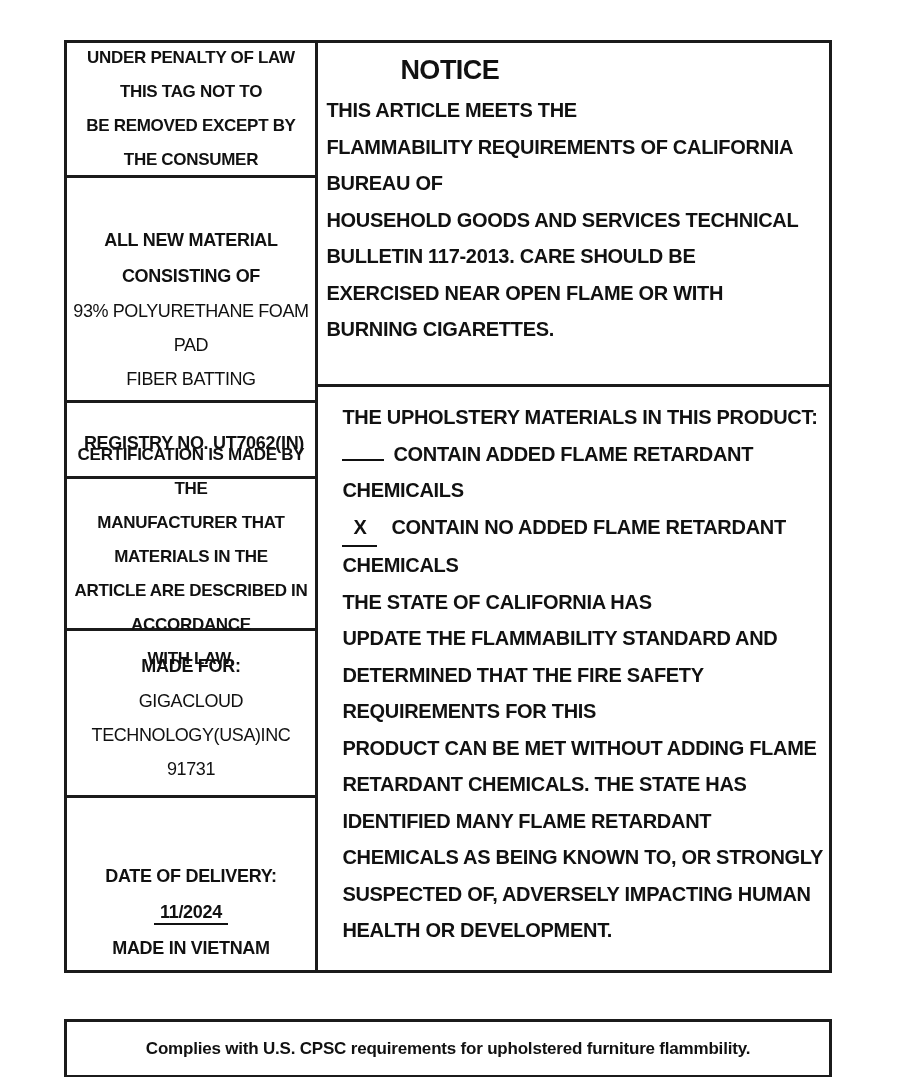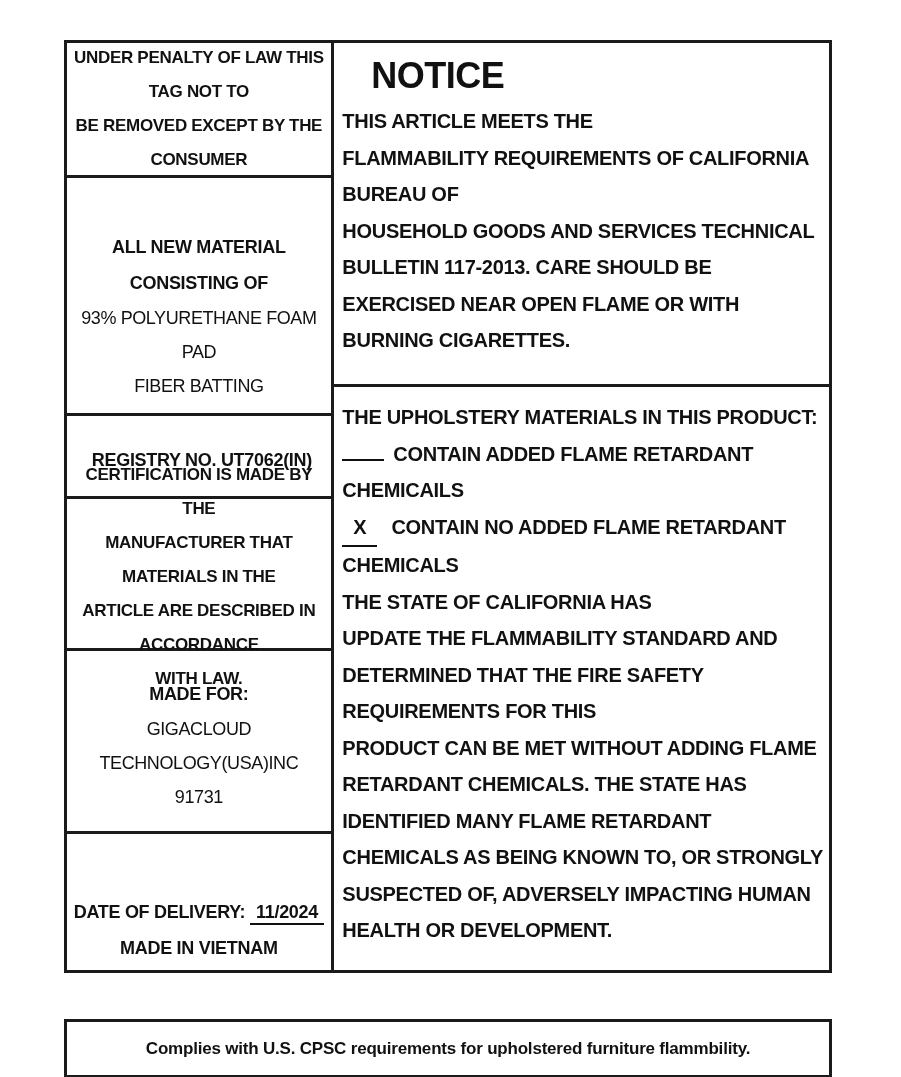--- a/index.html
+++ b/index.html
@@ -42,25 +42,25 @@
   .r18 { font-weight: 400; font-size: 18px; line-height: 34px; letter-spacing: -0.4px; }
 
   .underline-date {
     border-bottom: 2px solid #111111;
     padding: 0 6px 1px 6px;
   }
 
   
   .sec-notice { height: 344px; padding: 12px 8px 0 8px; }
   .notice-title {
-    font-size: 36px; font-weight: bold; letter-spacing: -0.5px;
-    margin-left: 29px; margin-bottom: 6px;
+    font-size: 27px; font-weight: bold; letter-spacing: -0.5px;
+    margin-left: 74px; margin-bottom: 6px;
   }
   .rline { font-weight: bold; font-size: 20px; line-height: 36.5px; letter-spacing: -0.3px; white-space: nowrap; }
-  .sec-upholstery { flex: 1; padding: 12px 6px 0 8px; }
+  .sec-upholstery { flex: 1; padding: 12px 6px 0 24px; }
 
   .blank-underline {
     display: inline-block; width: 42px; height: 14px;
     border-bottom: 2px solid #111111;
     margin-right: 9px;
   }
   .x-mark {
     display: inline-block;
     border-bottom: 2px solid #111111;
     padding: 0 11px 0 11px;

